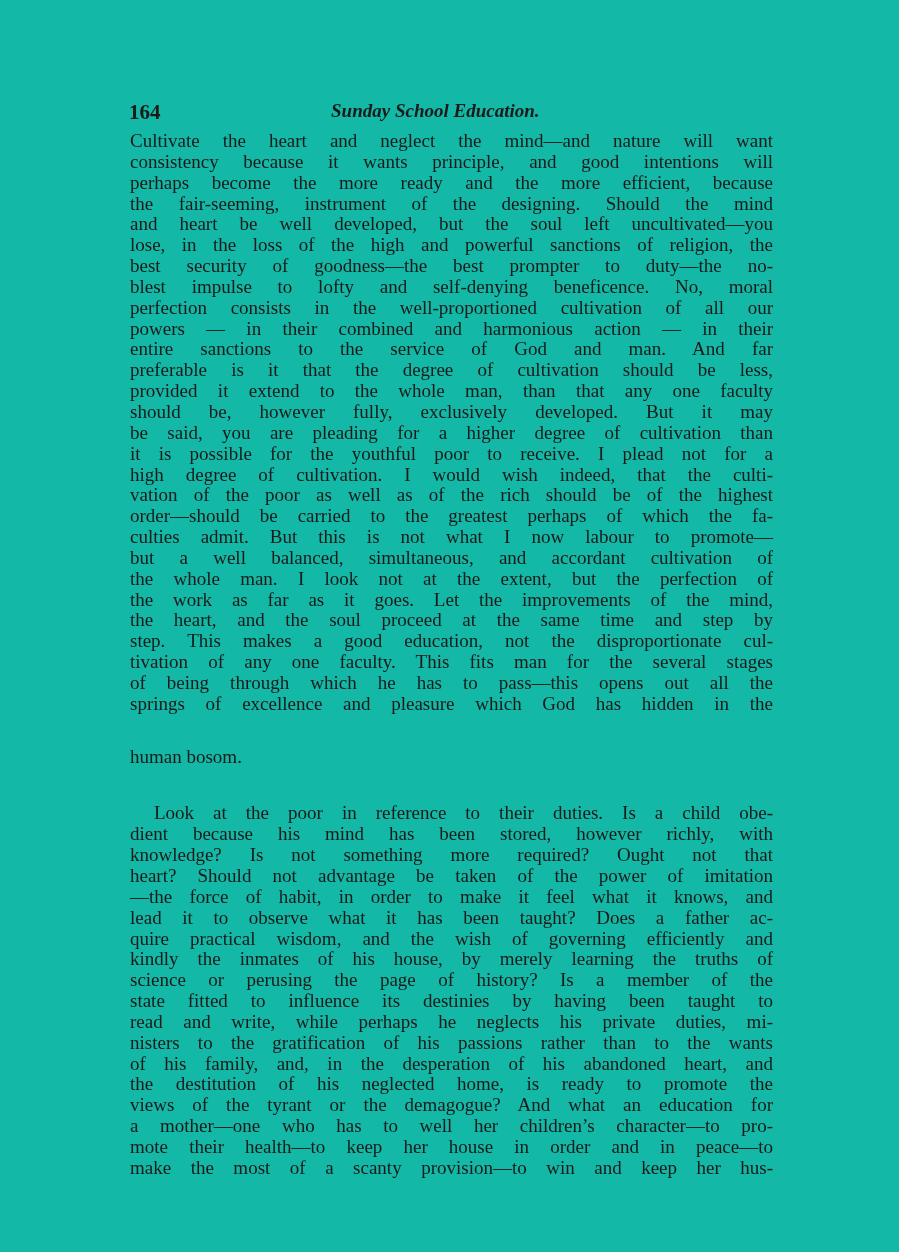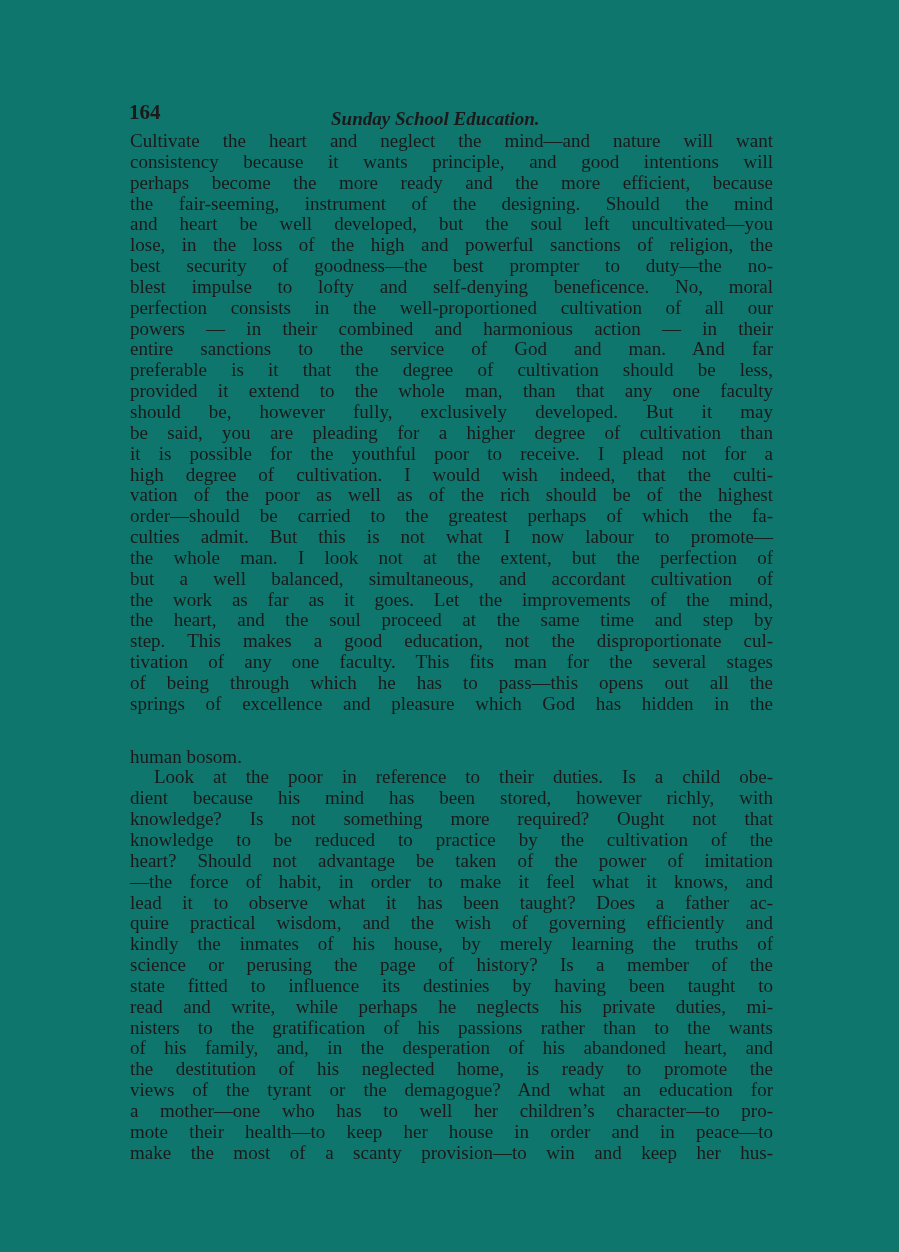--- a/index.html
+++ b/index.html
@@ -1,26 +1,26 @@
 <!DOCTYPE html>
 <html><head>
 <meta charset="utf-8">
 <style>
   html, body { margin: 0; padding: 0; background: #ffffff; }
   body { width: 899px; height: 1252px; position: relative; overflow: hidden; }
-  .page { position: absolute; left: 0; top: 0; width: 899px; height: 1252px; background: #0f766e; }
+  .page { position: absolute; left: 0; top: 0; width: 899px; height: 1252px; background: #14b8a6; }
   .header { position: absolute; left: 129px; top: 100px; width: 643px; height: 24px;
     font-family: "Liberation Serif", serif; color: #1a1a1a; }
   .page-num { position: absolute; left: 0; top: 0; font-size: 21px; font-weight: bold; }
-  .running-title { position: absolute; left: 202px; top: 8px; font-size: 19px; font-style: italic; font-weight: bold; }
+  .running-title { position: absolute; left: 202px; top: 0; font-size: 19px; font-style: italic; font-weight: bold; }
   .body-text { position: absolute; left: 130px; top: 131px; width: 643px;
     font-family: "Liberation Serif", serif; font-size: 19px; line-height: 20.85px; color: #1a1a1a; }
   .line { display: block; white-space: nowrap; text-align: justify; text-align-last: justify; height: 20.85px; }
   .line.last { text-align-last: left; margin-top: 32px; }
-  .line.indent { padding-left: 24px; }
+  .line.indent { padding-left: 24px; margin-top: 36px; }
 </style>
 </head>
 <body>
 
 <div class="page">
   <div class="header">
     <span class="page-num">164</span>
     <span class="running-title">Sunday School Education.</span>
   </div>
 
@@ -39,35 +39,34 @@
       <span class="line">entire sanctions to the service of God and man.  And far</span>
       <span class="line">preferable is it that the degree of cultivation should be less,</span>
       <span class="line">provided it extend to the whole man, than that any one faculty</span>
       <span class="line">should be, however fully, exclusively developed.  But it may</span>
       <span class="line">be said, you are pleading for a higher degree of cultivation than</span>
       <span class="line">it is possible for the youthful poor to receive.  I plead not for a</span>
       <span class="line">high degree of cultivation.  I would wish indeed, that the culti-</span>
       <span class="line">vation of the poor as well as of the rich should be of the highest</span>
       <span class="line">order—should be carried to the greatest perhaps of which the fa-</span>
       <span class="line">culties admit.  But this is not what I now labour to promote—</span>
+      <span class="line">but a well balanced, simultaneous, and accordant cultivation of</span>
       <span class="line">the whole man.  I look not at the extent, but the perfection of</span>
-      <span class="line">but a well balanced, simultaneous, and accordant cultivation of</span>
       <span class="line">the work as far as it goes.  Let the improvements of the mind,</span>
       <span class="line">the heart, and the soul proceed at the same time and step by</span>
       <span class="line">step.  This makes a good education, not the disproportionate cul-</span>
       <span class="line">tivation of any one faculty.  This fits man for the several stages</span>
       <span class="line">of being through which he has to pass—this opens out all the</span>
       <span class="line">springs of excellence and pleasure which God has hidden in the</span>
       <span class="line last">human bosom.</span>
     </div>
     <div>
       <span class="line indent">Look at the poor in reference to their duties.  Is a child obe-</span>
       <span class="line">dient because his mind has been stored, however richly, with</span>
       <span class="line">knowledge?  Is not something more required?  Ought not that</span>
-      <span class="line">knowledge to be reduced to practice by the cultivation of the</span>
       <span class="line">heart?  Should not advantage be taken of the power of imitation</span>
       <span class="line">—the force of habit, in order to make it feel what it knows, and</span>
       <span class="line">lead it to observe what it has been taught?  Does a father ac-</span>
       <span class="line">quire practical wisdom, and the wish of governing efficiently and</span>
       <span class="line">kindly the inmates of his house, by merely learning the truths of</span>
       <span class="line">science or perusing the page of history?  Is a member of the</span>
       <span class="line">state fitted to influence its destinies by having been taught to</span>
       <span class="line">read and write, while perhaps he neglects his private duties, mi-</span>
       <span class="line">nisters to the gratification of his passions rather than to the wants</span>
       <span class="line">of his family, and, in the desperation of his abandoned heart, and</span>

